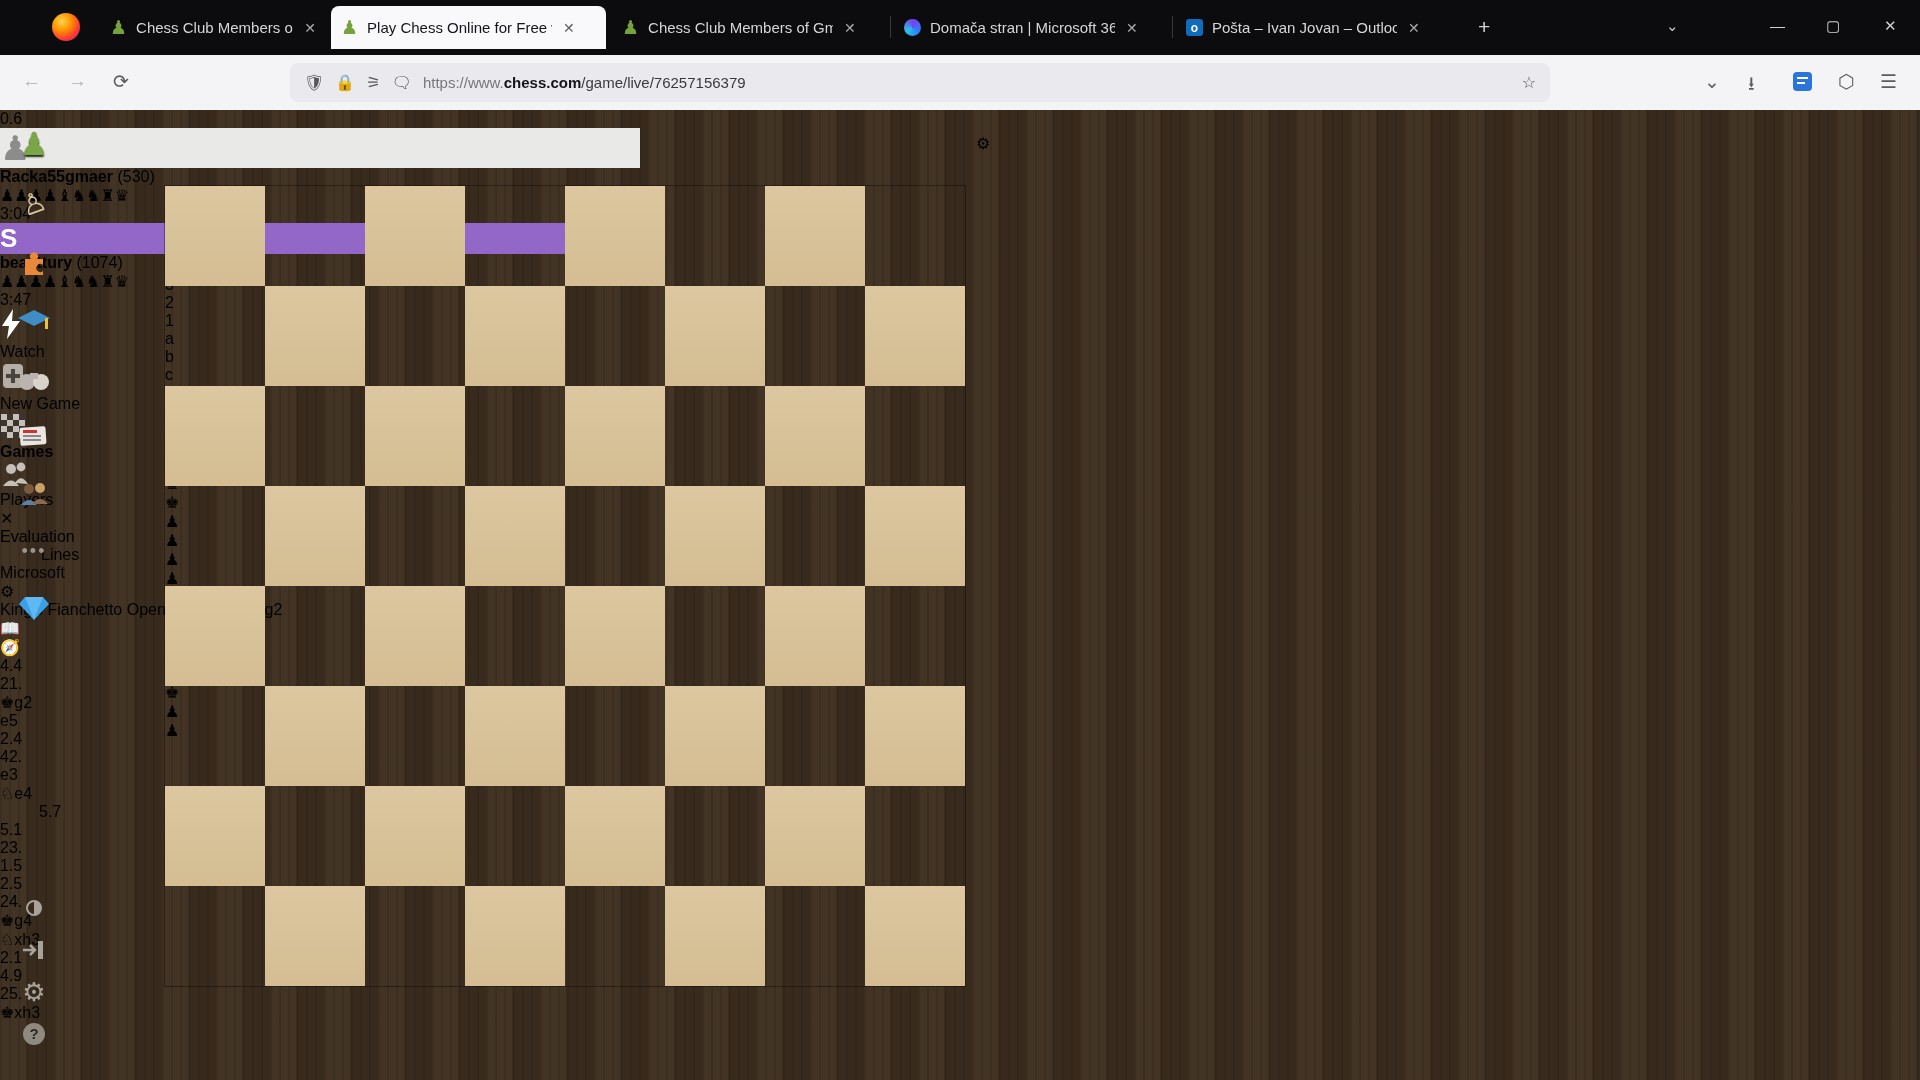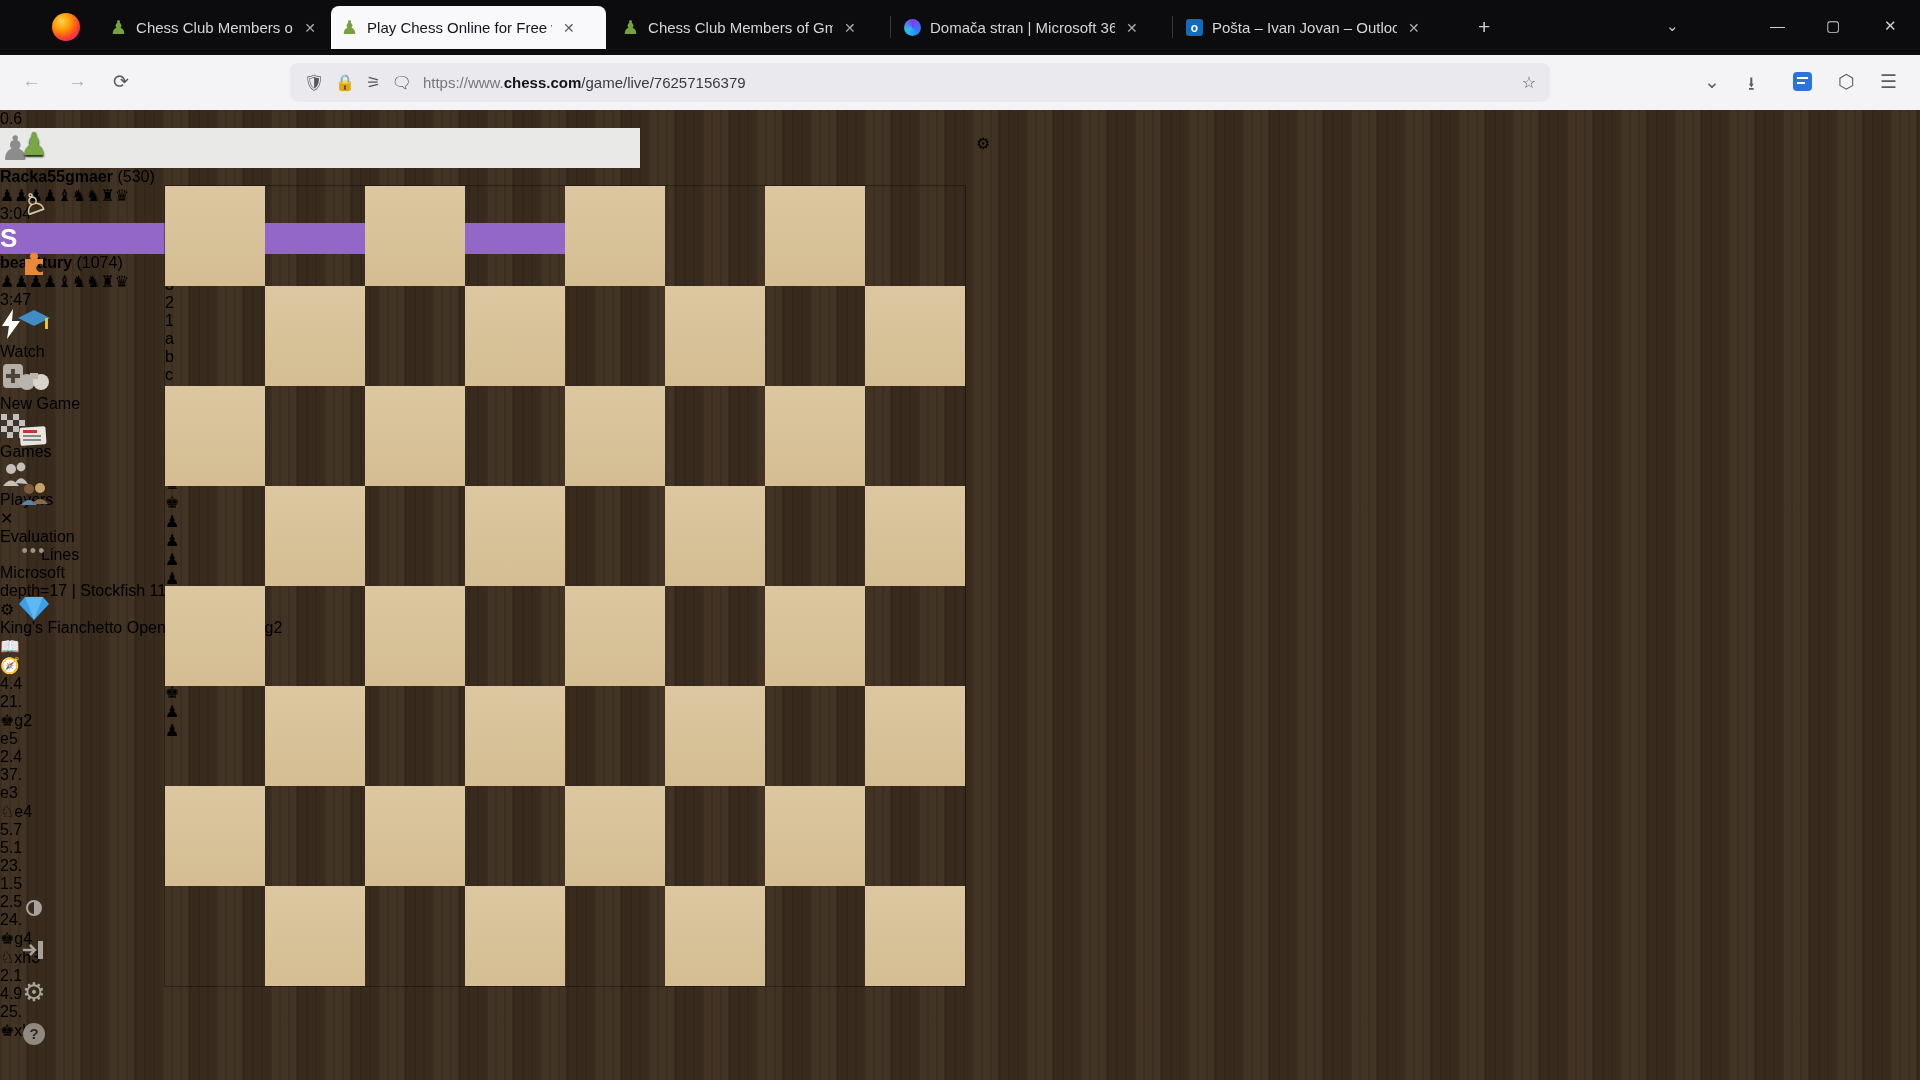--- a/index.html
+++ b/index.html
@@ -391,21 +391,21 @@
             <div class="lab">Watch</div>
           </div>
           <div class="ptab" style="left: 156px;">
             <div class="icon"><svg width="26" height="30">
                 <rect x="3" y="3" width="20" height="24" rx="4" fill="#b5aea6"></rect>
                 <rect x="11" y="8" width="4" height="14" fill="#4a443c"></rect>
                 <rect x="6" y="13" width="14" height="4" fill="#4a443c"></rect>
               </svg></div>
             <div class="lab">New Game</div>
           </div>
-          <div class="ptab" style="left: 312px;">
+          <div class="ptab" style="left: 312px; font-weight: bold;">
             <div class="icon"><svg width="26" height="26">
                 <rect x="1" y="1" width="6" height="6" fill="#c5bfb7"></rect>
                 <rect x="7" y="1" width="6" height="6" fill="#3a352f"></rect>
                 <rect x="13" y="1" width="6" height="6" fill="#c5bfb7"></rect>
                 <rect x="19" y="1" width="6" height="6" fill="#3a352f"></rect>
                 <rect x="1" y="7" width="6" height="6" fill="#3a352f"></rect>
                 <rect x="7" y="7" width="6" height="6" fill="#c5bfb7"></rect>
                 <rect x="13" y="7" width="6" height="6" fill="#3a352f"></rect>
                 <rect x="19" y="7" width="6" height="6" fill="#c5bfb7"></rect>
                 <rect x="1" y="13" width="6" height="6" fill="#c5bfb7"></rect>
@@ -434,21 +434,20 @@
       <div class="togglerow">
         <div class="tog" style="left:21px;">
           <span>Evaluation</span><span class="switch on"><span class="knob"></span></span>
         </div>
         <div class="tog" style="left:186px;padding-left:41px;">
           <span>Lines</span><span class="switch"><span class="knob"></span></span>
         </div>
         <div class="tog" style="left:316px;">
           <span>Microsoft</span><span class="switch"><span class="knob"></span></span>
         </div>
-        <div id="engineinfo">depth=17 |  Stockfish 11</div>
         <div id="enginegear" class="gear">⚙</div>
       </div>
 
       <div id="openingrow">
         <div id="openingname">King's Fianchetto Opening: 1...e5 2.Bg2</div>
         <div class="oicon" style="right:44px;color:#9aa86b;">📖</div>
         <div class="oicon" style="right:14px;color:#b9b3ab;">🧭</div>
       </div>
 
       <div id="movelist">
@@ -459,25 +458,25 @@
           <div class="mrow" style="top: 14px;">
             <div class="mno">21.</div>
             <div class="mmove wm"><span class="pg">♚</span>g2</div>
             <div class="mmove bm">e5</div>
           </div>
           <div class="ev w" style="top: 20px; right: 18px;">
             <div class="bar" style="width:6.24px;margin-left:21.759999999999998px;"></div>
             <div class="num">2.4</div>
           </div>
           <div class="mrow" style="top: 51.5px;">
-            <div class="mno">37.</div>
+            <div class="mno">42.</div>
             <div class="mmove wm">e3</div>
             <div class="mmove bm"><span class="pg">♘</span>e4</div>
           </div>
-          <div class="ev w" style="top: 57.5px; right: 18px;">
+          <div class="ev w" style="top: 57.5px; right: 18px; margin-left: 39px;">
             <div class="bar" style="width:14.82px;margin-left:13.18px;"></div>
             <div class="num">5.7</div>
           </div>
           <div class="ev b" style="top: 75.5px; right: 18px;">
             <div class="bar" style="width:13.26px;margin-left:14.74px;"></div>
             <div class="num">5.1</div>
           </div>
           <div class="mrow" style="top: 89px;">
             <div class="mno">23.</div>
           </div>

